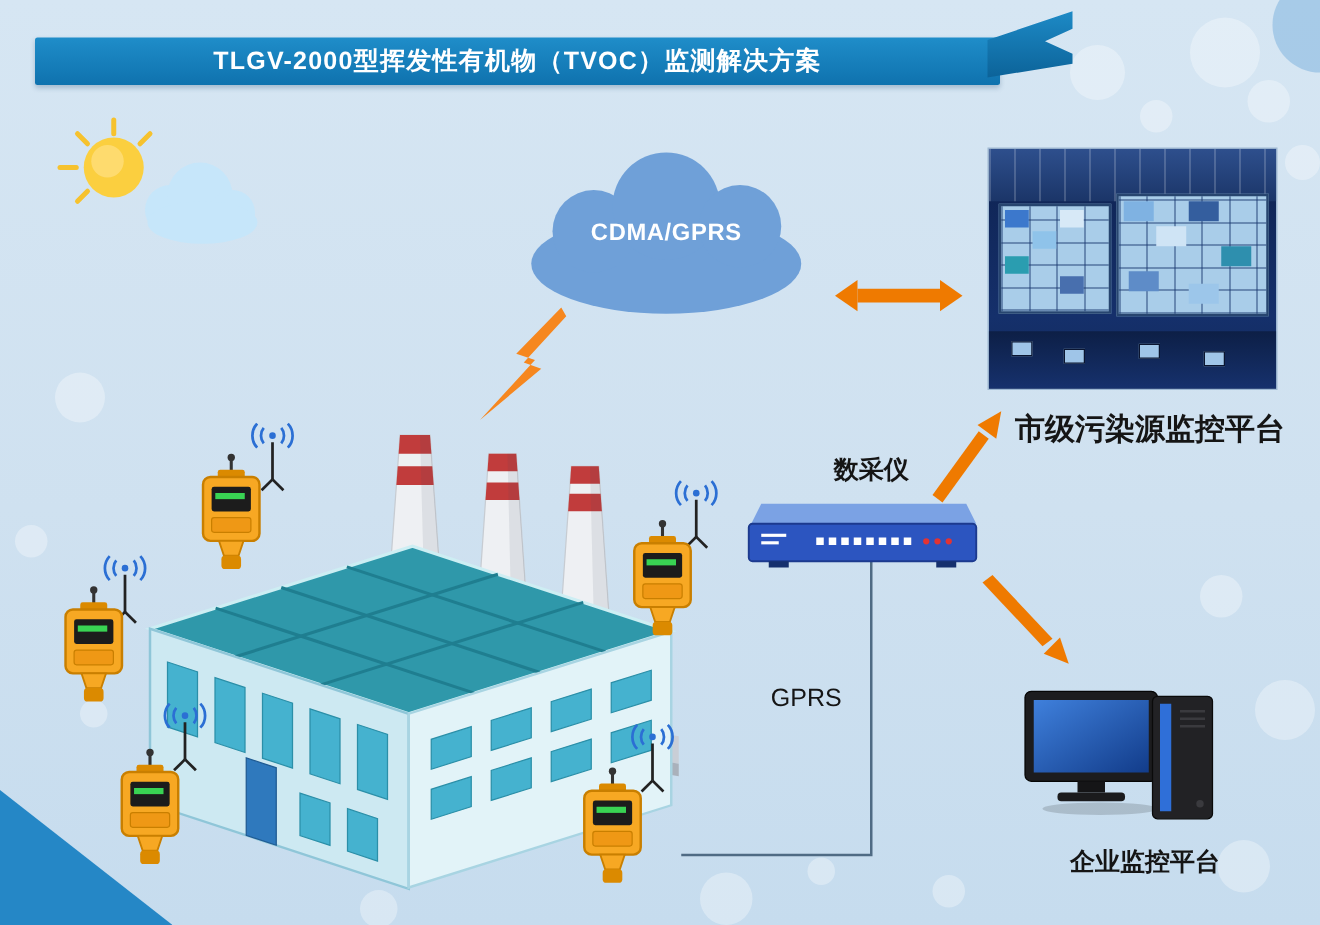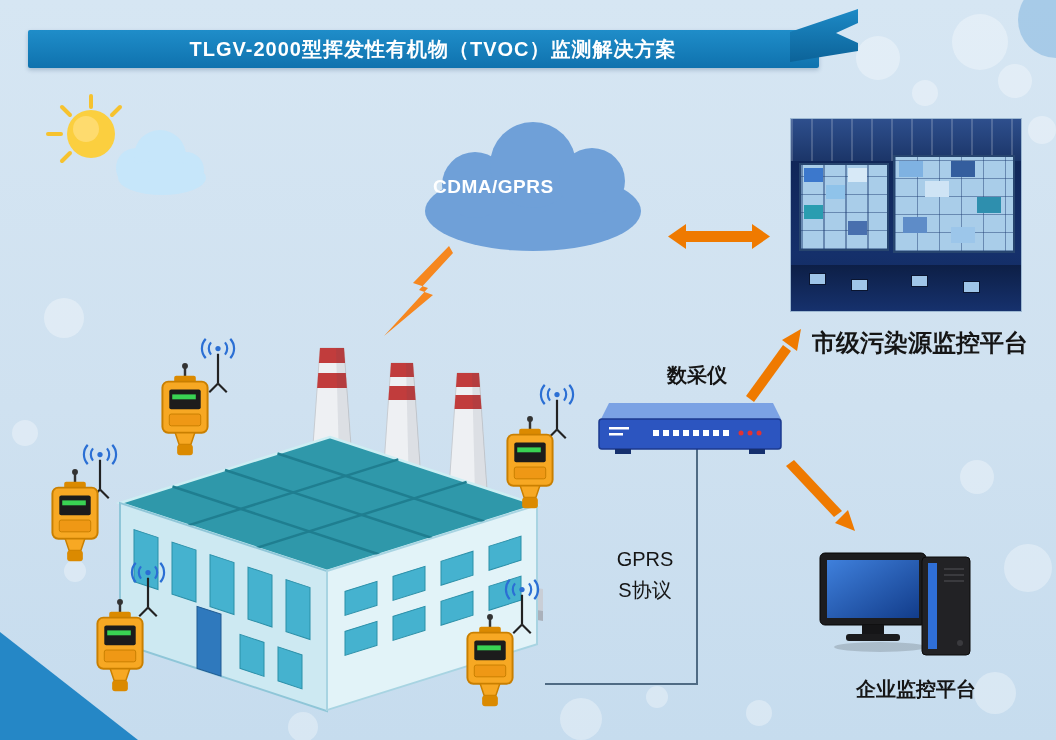--- a/index.html
+++ b/index.html
@@ -23,31 +23,31 @@
   .b12{left:646px;top:686px;width:22px;height:22px;}
   .b13{left:960px;top:460px;width:34px;height:34px;}
   .b14{left:1004px;top:544px;width:48px;height:48px;}
   .b15{left:974px;top:672px;width:42px;height:42px;}
   .b16{left:746px;top:700px;width:26px;height:26px;}
   .corner-tri{left:0;top:632px;width:138px;height:108px;background:#2587c6;
               clip-path:polygon(0 0,0 100%,100% 100%);}
   
   .banner{left:28px;top:30px;width:772px;height:38px;border-radius:2px;
           background:linear-gradient(180deg,#1f8dc9,#0f72ae);
-          box-shadow:0 2px 4px rgba(20,60,100,.25);padding-left:19px;}
+          box-shadow:0 2px 4px rgba(20,60,100,.25);}
   .banner-title{display:block;line-height:38px;text-align:center;color:#fff;
                 font-size:20px;font-weight:bold;letter-spacing:1px;}
   
   .label{position:absolute;color:#151515;font-weight:600;text-align:center;}
   .lbl-city{left:795px;top:327px;width:250px;font-size:24px;}
   .lbl-collector{left:640px;top:362px;width:114px;font-size:20px;}
   .lbl-modbus{left:587px;top:544px;width:116px;font-size:20px;line-height:31px;font-weight:500;}
   .lbl-enterprise{left:816px;top:676px;width:200px;font-size:20px;}
   .lbl-cloud{left:433px;top:176px;width:200px;font-size:19px;font-weight:bold;color:#fff;
-             letter-spacing:.5px;text-align:left;}
+             letter-spacing:.5px;text-align:center;}
   
   .control-room{left:790px;top:118px;width:230px;height:192px;overflow:hidden;
                 background:linear-gradient(180deg,#0e2250 0%,#15306b 70%,#122a5c 100%);
                 border:1px solid #9db8d2;}
   .cr-ceiling{position:absolute;top:0;left:0;right:0;height:42px;
               background:linear-gradient(180deg,#2e4f8d,#1b3568);
               background-image:repeating-linear-gradient(90deg,rgba(255,255,255,.18) 0 2px,transparent 2px 20px),
                                linear-gradient(180deg,#2e4f8d,#1b3568);}
   .cr-screen{position:absolute;background:#a9cde9;border:2px solid #27456f;
              background-image:repeating-linear-gradient(90deg,rgba(25,55,110,.45) 0 1.5px,transparent 1.5px 22px),
@@ -303,21 +303,20 @@
         <circle cx="155" cy="48" r="2.5"></circle>
         <circle cx="164" cy="48" r="2.5"></circle>
     </g>
     <rect x="20" y="64" width="16" height="5" fill="#16306e"></rect>
     <rect x="154" y="64" width="16" height="5" fill="#16306e"></rect>
   </svg>
   <div class="label lbl-collector">数采仪</div>
 
   <div class="label lbl-modbus">
     <span style="display:block">GPRS</span>
-    <span style="display:block">S协议</span>
   </div>
 
   <svg class="abs" style="left:810px;top:545px;" width="180" height="125" viewBox="0 0 180 125">
     <defs>
       <linearGradient id="scrG" x1="0" y1="0" x2="1" y2="1">
         <stop offset="0" stop-color="#3f80dc"></stop>
           <stop offset="1" stop-color="#123c8a"></stop>
       </linearGradient>
     </defs>
     <ellipse cx="70" cy="102" rx="46" ry="5" fill="rgba(0,0,0,0.15)"></ellipse>

